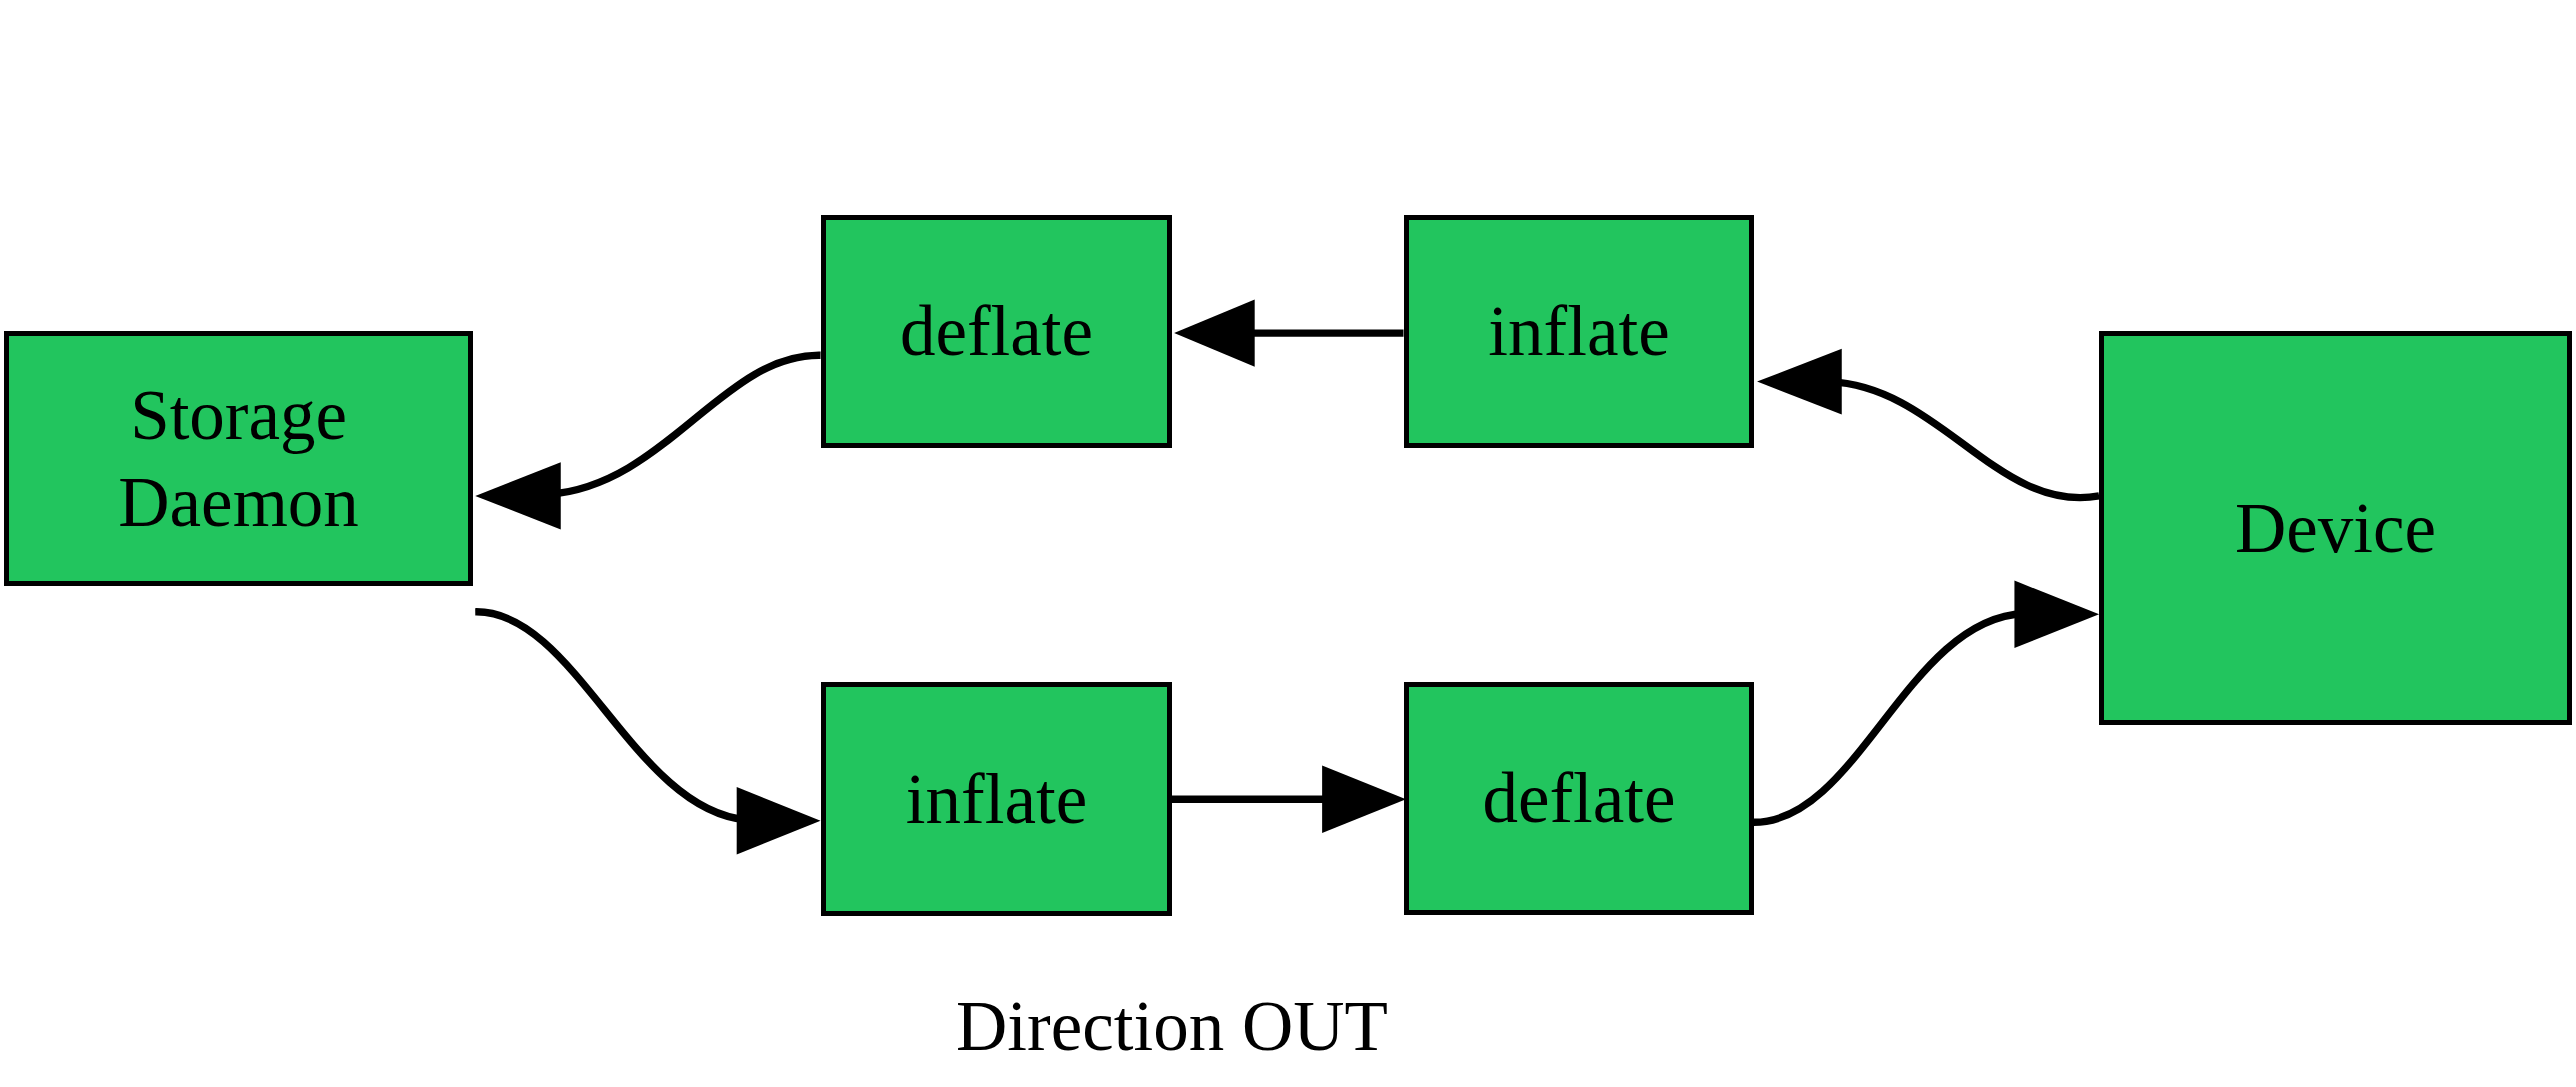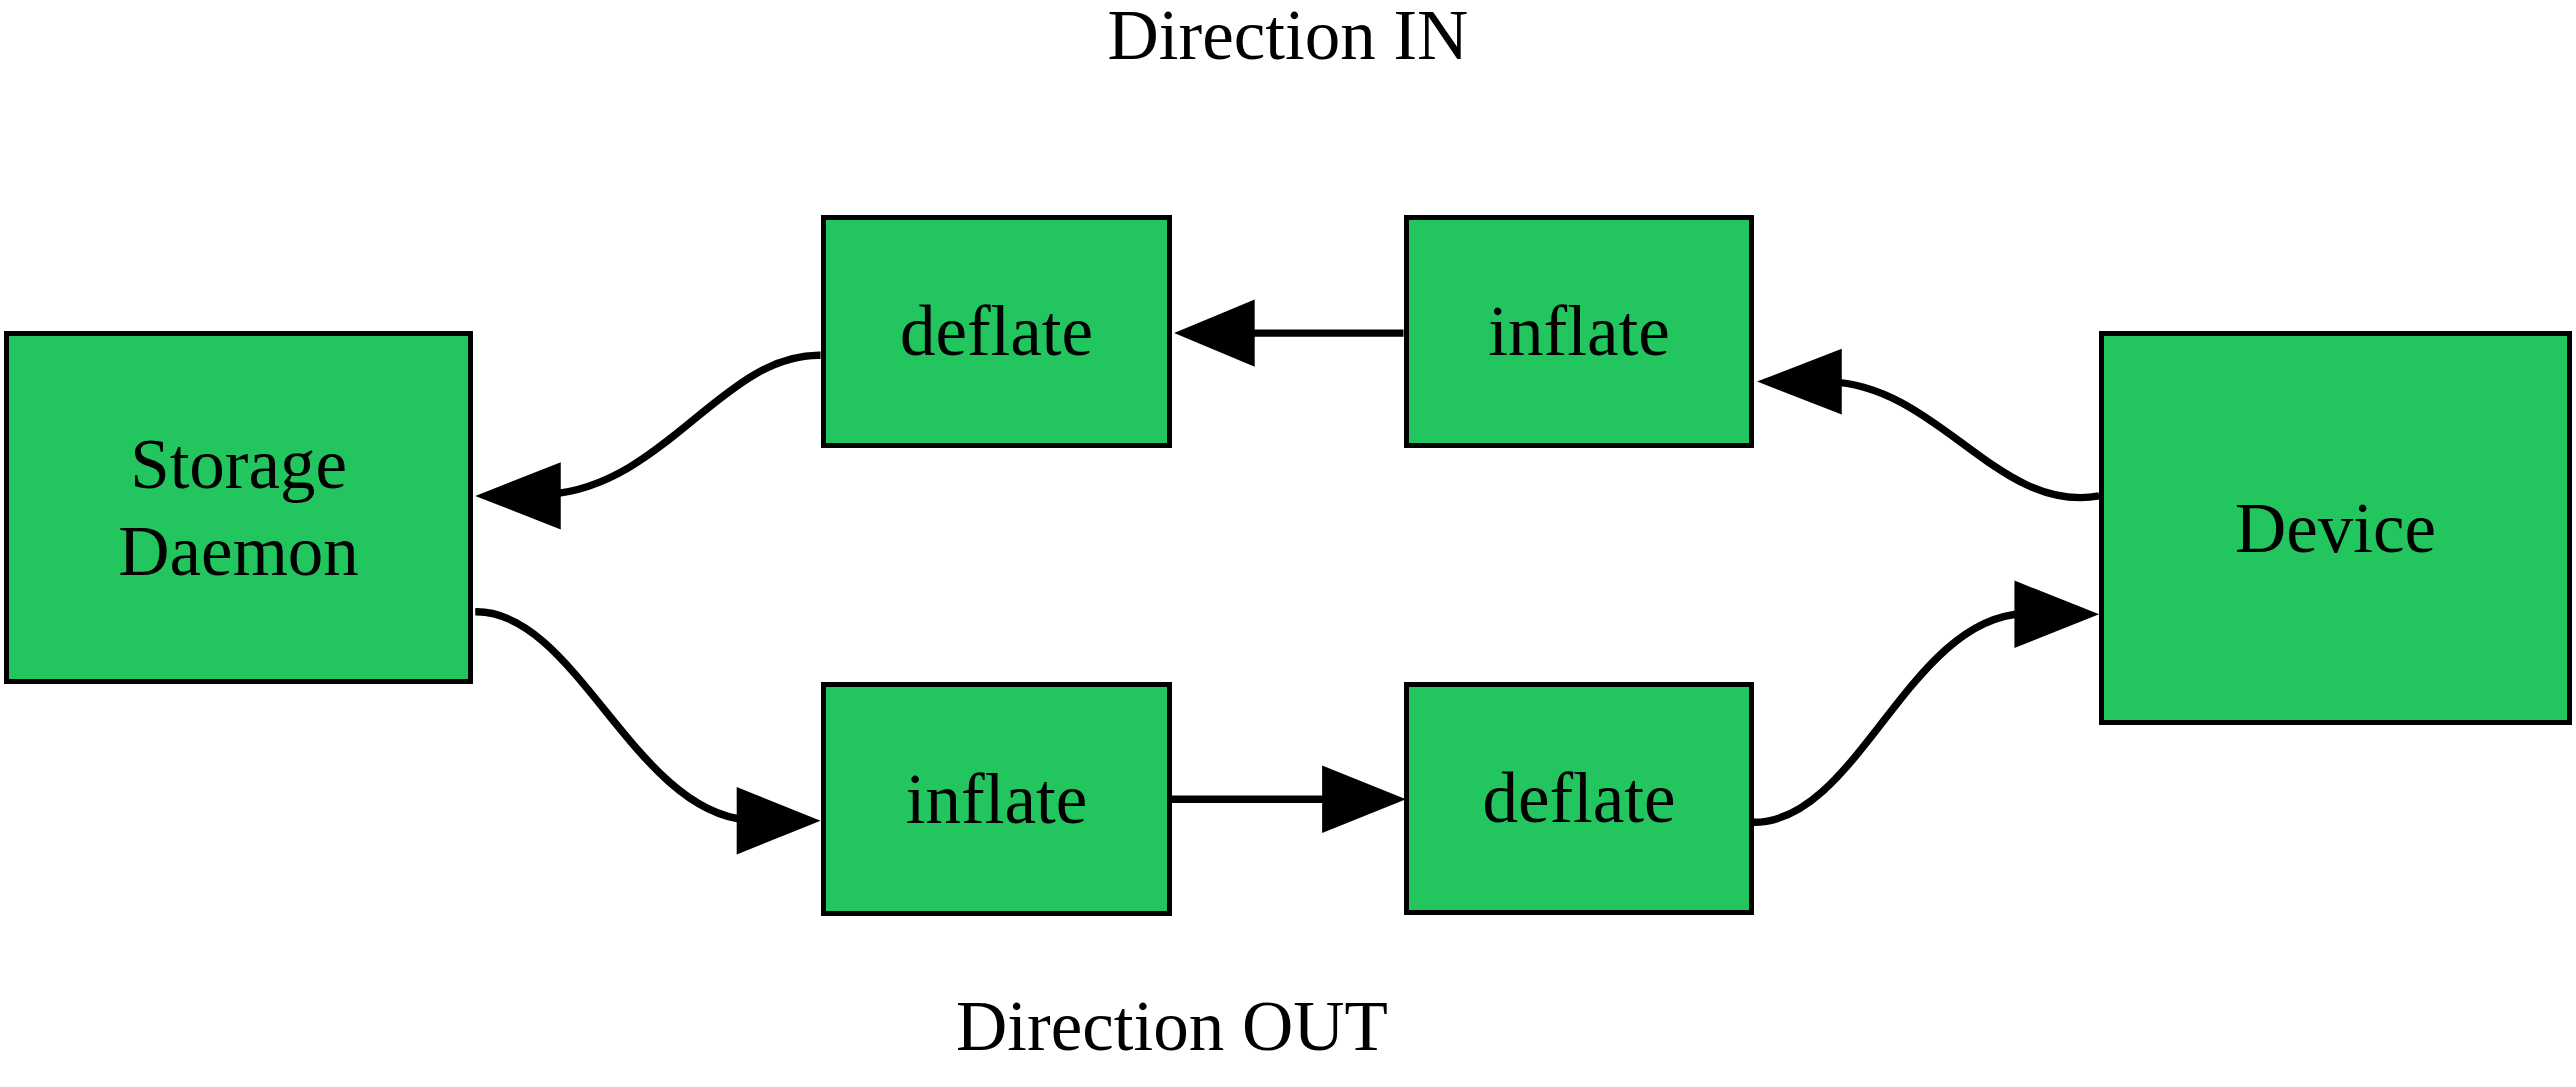--- a/index.html
+++ b/index.html
@@ -54,21 +54,20 @@
     stroke-width: 9;
     stroke-linecap: butt;
   }
   #edges polygon.head { fill: #000000; stroke: none; }
 </style>
 </head>
 <body>
 
 <div id="canvas">
 
-  <div class="caption" id="cap-top" style="left:0; top:0; width:2576px;">Direction IN</div>
 
   <svg id="edges" viewBox="0 0 3133 1323" aria-hidden="true">
 
     <g>
       <path class="link" d="M 2553 603 C 2430 625 2360 470 2225 464"></path>
       <polygon class="head" points="2137,464 2240,424 2240,504"></polygon>
     </g>
 
     <g>
       <path class="link" d="M 1707 405 L 1516 405"></path>
@@ -89,21 +88,21 @@
       <path class="link" d="M 1425 972 L 1620 972"></path>
       <polygon class="head" points="1710,972 1608,931 1608,1013"></polygon>
     </g>
 
     <g>
       <path class="link" d="M 2133 1000 C 2260 1000 2320 752 2462 746"></path>
       <polygon class="head" points="2553,747 2450,706 2450,788"></polygon>
     </g>
   </svg>
 
-  <div class="node" id="n-storage" style="left:4.1px; top:331px; width:469px; height:353px;">
+  <div class="node" id="n-storage" style="left:4.1px; top:331px; width:469px; height:255px;">
     <span class="line">Storage</span>
     <span class="line">Daemon</span>
   </div>
 
   <div class="node" id="n-deflate-in" style="left:821px; top:215px; width:351px; height:233px;">
     <span class="line">deflate</span>
   </div>
 
   <div class="node" id="n-inflate-in" style="left:1404px; top:215px; width:350px; height:233px;">
     <span class="line">inflate</span>

